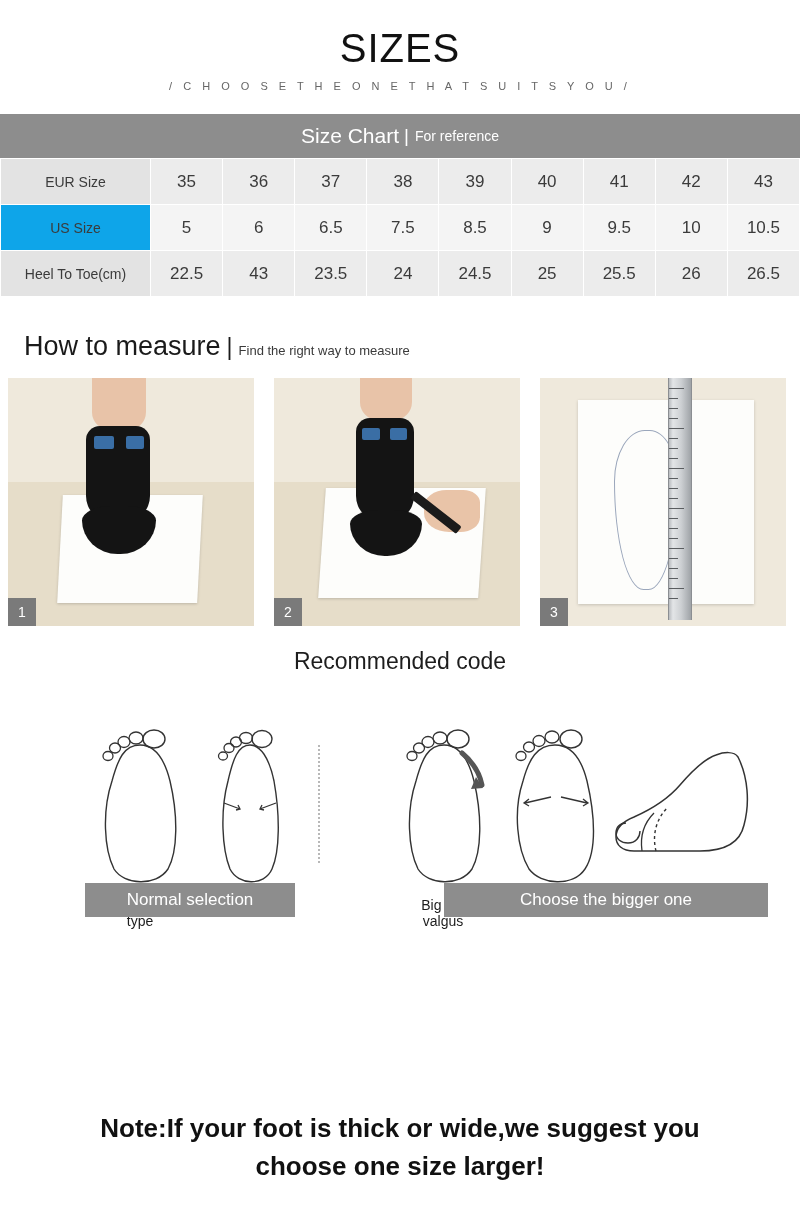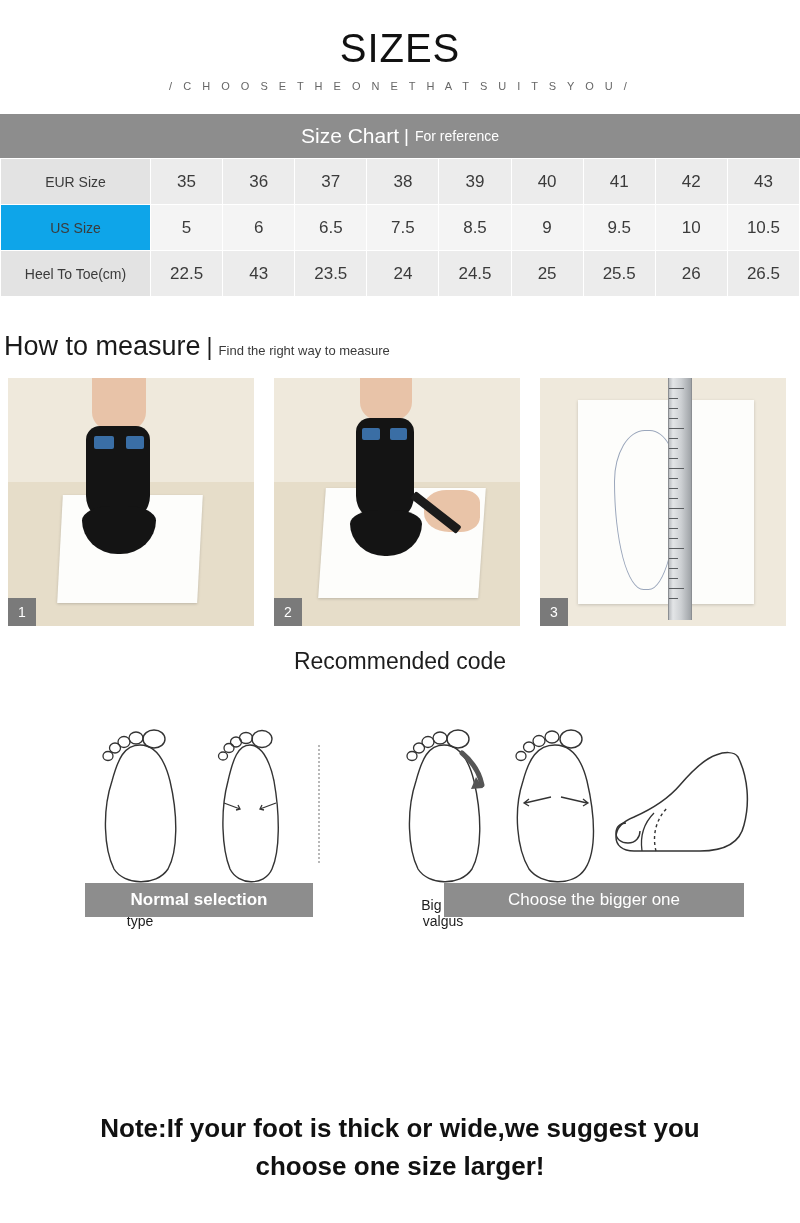--- a/index.html
+++ b/index.html
@@ -66,21 +66,21 @@
     font-size: 14px;
     background: #e3e3e3;
     color: #3b3b3b;
   }
   table.size-table tr.alt td { background: #f4f4f4; }
   table.size-table tr.alt td.rowlabel { background: #0ea5e9; }
 
   
   .howto {
     margin-top: 34px;
-    padding-left: 4px;
+    padding-left: 24px;
     display: flex;
     align-items: baseline;
   }
   .howto-title { font-size: 27px; color: #1a1a1a; }
   .howto-bar { margin: 0 6px; color: #1a1a1a; font-size: 23px; }
   .howto-sub { font-size: 13px; color: #3a3a3a; }
 
   .photos {
     margin-top: 16px;
     display: flex;
@@ -403,22 +403,22 @@
         <path d="M126 6 C136 26 138 52 132 74 C128 92 112 100 88 100 L22 100 C10 100 4 94 4 86 C4 76 12 70 22 66 C40 58 56 48 68 34 C80 20 92 8 104 4 C112 1 122 0 126 6 Z" fill="none" stroke="#333" stroke-width="1.5"></path>
         <path d="M14 72 C8 72 4 76 4 82 C4 88 9 92 16 92 C24 92 28 86 28 80" fill="none" stroke="#333" stroke-width="1.4"></path>
         <path d="M44 100 C40 84 44 68 56 56" fill="none" stroke="#333" stroke-width="1.4" stroke-dasharray="3 3"></path>
         <path d="M30 100 C28 86 32 72 42 62" fill="none" stroke="#333" stroke-width="1.3"></path>
       </svg>
       <div class="caption" style="margin-top:8px;">
         <span>High instep</span>
       </div>
     </div>
 
-    <div class="pill" style="left:85px; top:196px; width:228px;font-weight:bold;">Normal selection</div>
-    <div class="pill" style="left:444px; top:196px; width:300px;">Choose the bigger one</div>
+    <div class="pill" style="left:85px; top:196px; width:210px;">Normal selection</div>
+    <div class="pill" style="left:444px; top:196px; width:324px;">Choose the bigger one</div>
   </div>
 
   <div class="note">
     <div>Note:If your foot is thick or wide,we suggest you</div>
     <div>choose one size larger!</div>
   </div>
 
 </div>
 
 </body></html>

